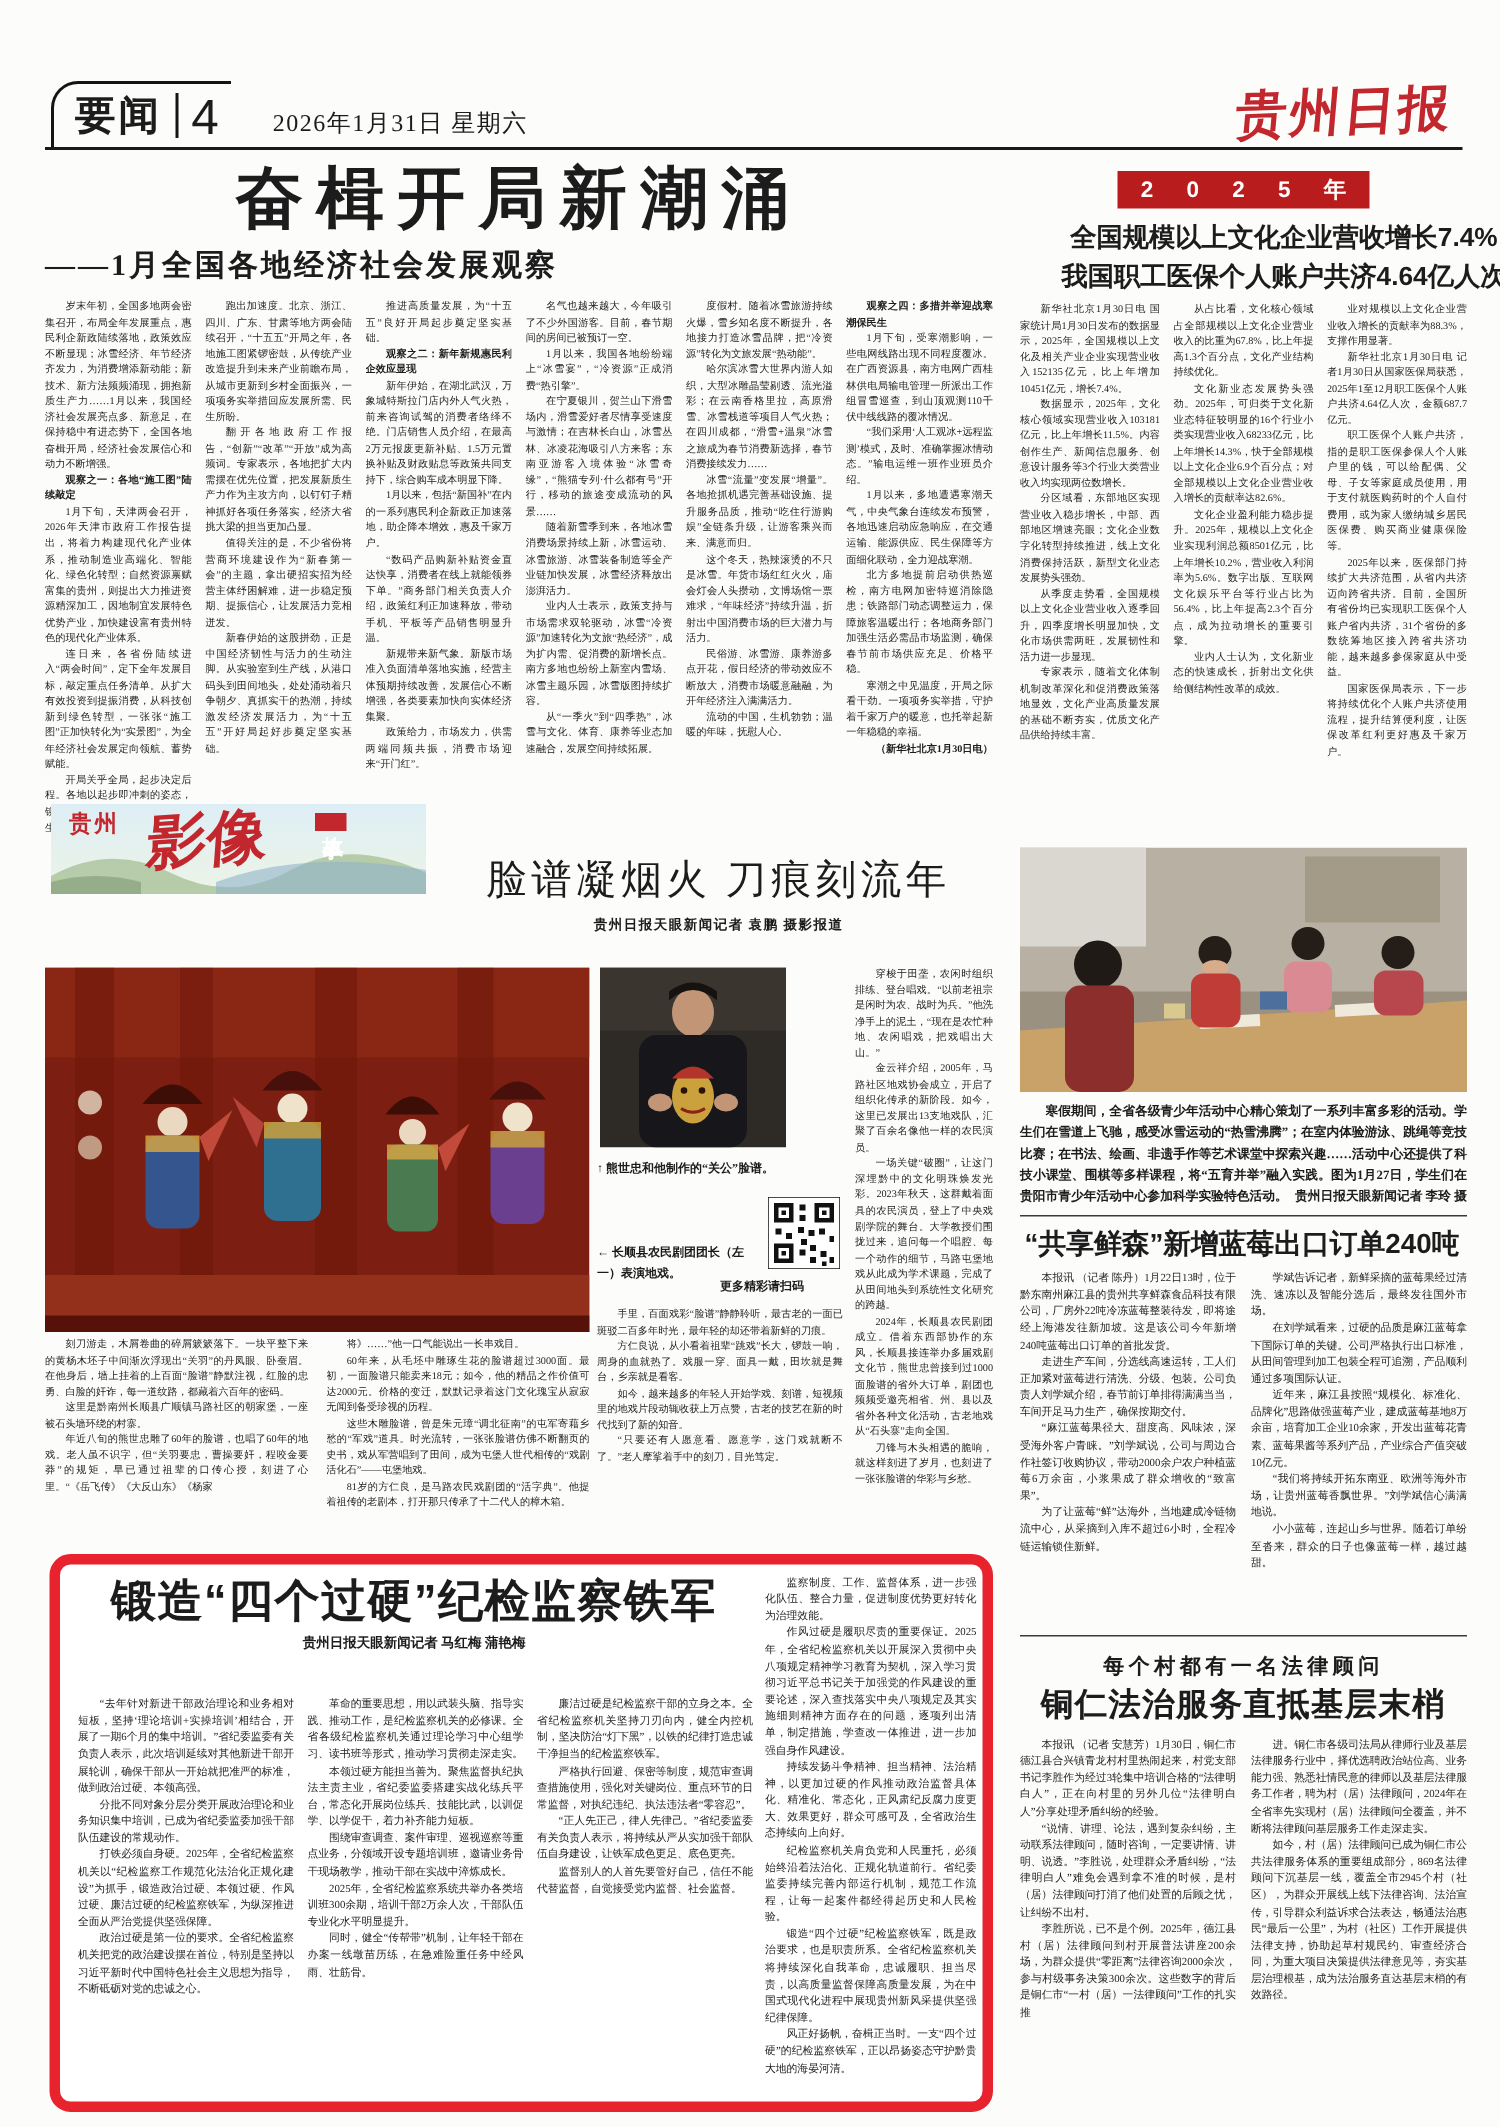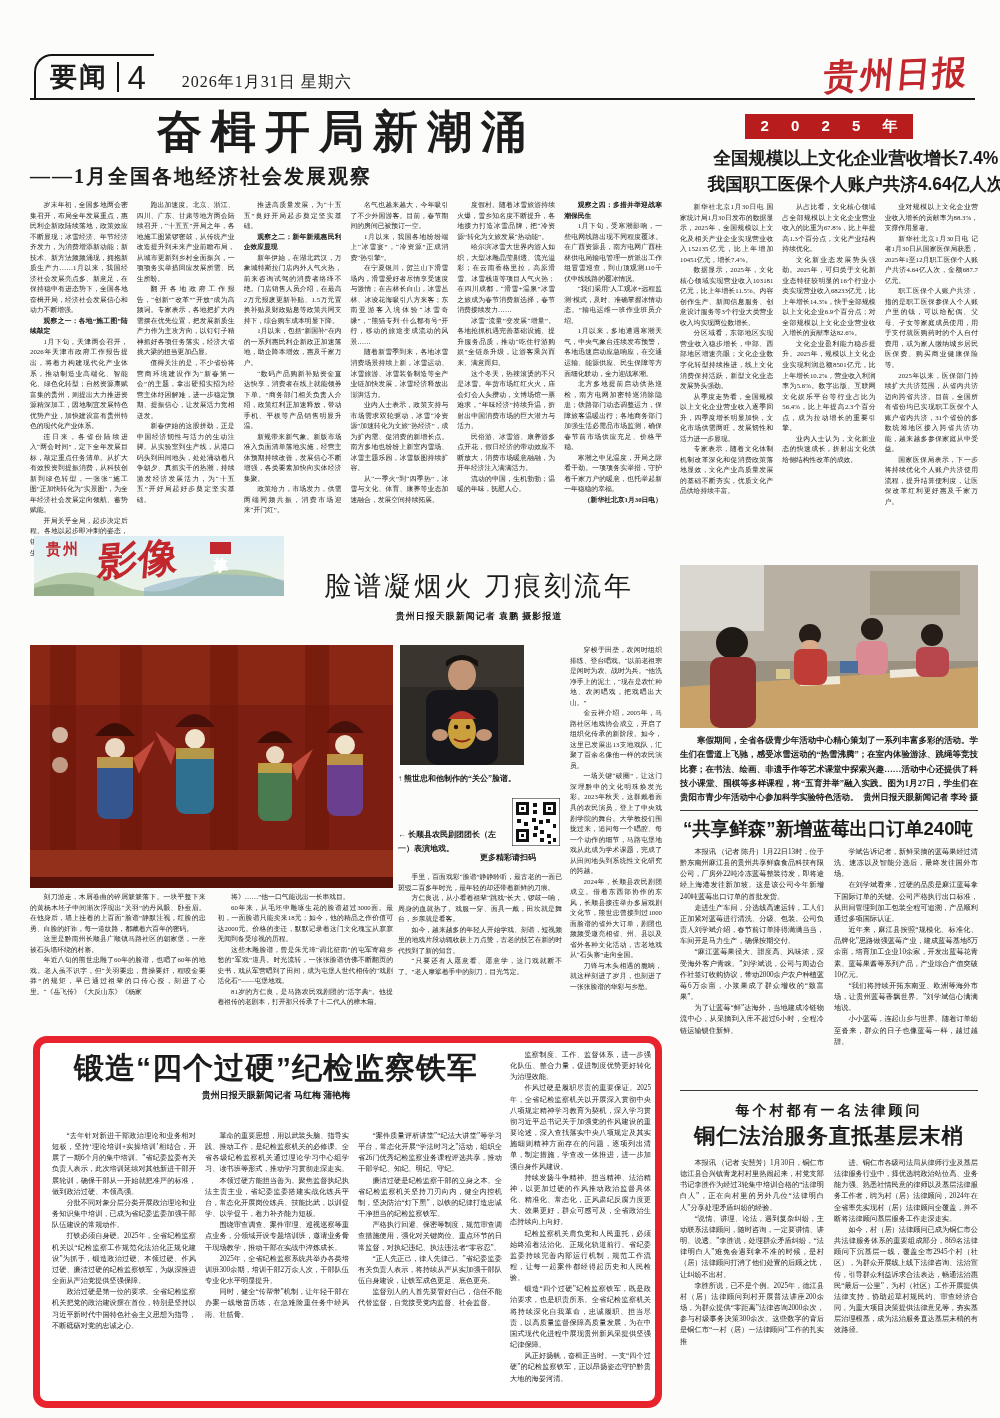--- a/index.html
+++ b/index.html
@@ -421,21 +421,20 @@
             <p>政治过硬是第一位的要求。全省纪检监察机关把党的政治建设摆在首位，特别是坚持以习近平新时代中国特色社会主义思想为指导，不断砥砺对党的忠诚之心。</p>
           </div>
         <div class="col t">
             <p>革命的重要思想，用以武装头脑、指导实践、推动工作，是纪检监察机关的必修课。全省各级纪检监察机关通过理论学习中心组学习、读书班等形式，推动学习贯彻走深走实。</p>
             <p>本领过硬方能担当善为。聚焦监督执纪执法主责主业，省纪委监委搭建实战化练兵平台，常态化开展岗位练兵、技能比武，以训促学、以学促干，着力补齐能力短板。</p>
             <p>围绕审查调查、案件审理、巡视巡察等重点业务，分领域开设专题培训班，邀请业务骨干现场教学，推动干部在实战中淬炼成长。</p>
             <p>2025年，全省纪检监察系统共举办各类培训班300余期，培训干部2万余人次，干部队伍专业化水平明显提升。</p>
             <p>同时，健全“传帮带”机制，让年轻干部在办案一线墩苗历练，在急难险重任务中经风雨、壮筋骨。</p>
           </div>
         <div class="col t">
-            <p>“案件质量评析讲堂”“纪法大讲堂”等学习平台，常态化开展“学法时习之”活动，组织全省26门优秀纪检监察业务课程评选共享，推动干部学纪、知纪、明纪、守纪。</p>
             <p>廉洁过硬是纪检监察干部的立身之本。全省纪检监察机关坚持刀刃向内，健全内控机制，坚决防治“灯下黑”，以铁的纪律打造忠诚干净担当的纪检监察铁军。</p>
             <p>严格执行回避、保密等制度，规范审查调查措施使用，强化对关键岗位、重点环节的日常监督，对执纪违纪、执法违法者“零容忍”。</p>
             <p>“正人先正己，律人先律己。”省纪委监委有关负责人表示，将持续从严从实加强干部队伍自身建设，让铁军成色更足、底色更亮。</p>
             <p>监督别人的人首先要管好自己，信任不能代替监督，自觉接受党内监督、社会监督。</p>
           </div>
       </div>
     </div>
     <div class="disc-col4 t">
         <p>监察制度、工作、监督体系，进一步强化队伍、整合力量，促进制度优势更好转化为治理效能。</p>
         <p>作风过硬是履职尽责的重要保证。2025年，全省纪检监察机关以开展深入贯彻中央八项规定精神学习教育为契机，深入学习贯彻习近平总书记关于加强党的作风建设的重要论述，深入查找落实中央八项规定及其实施细则精神方面存在的问题，逐项列出清单，制定措施，学查改一体推进，进一步加强自身作风建设。</p>

